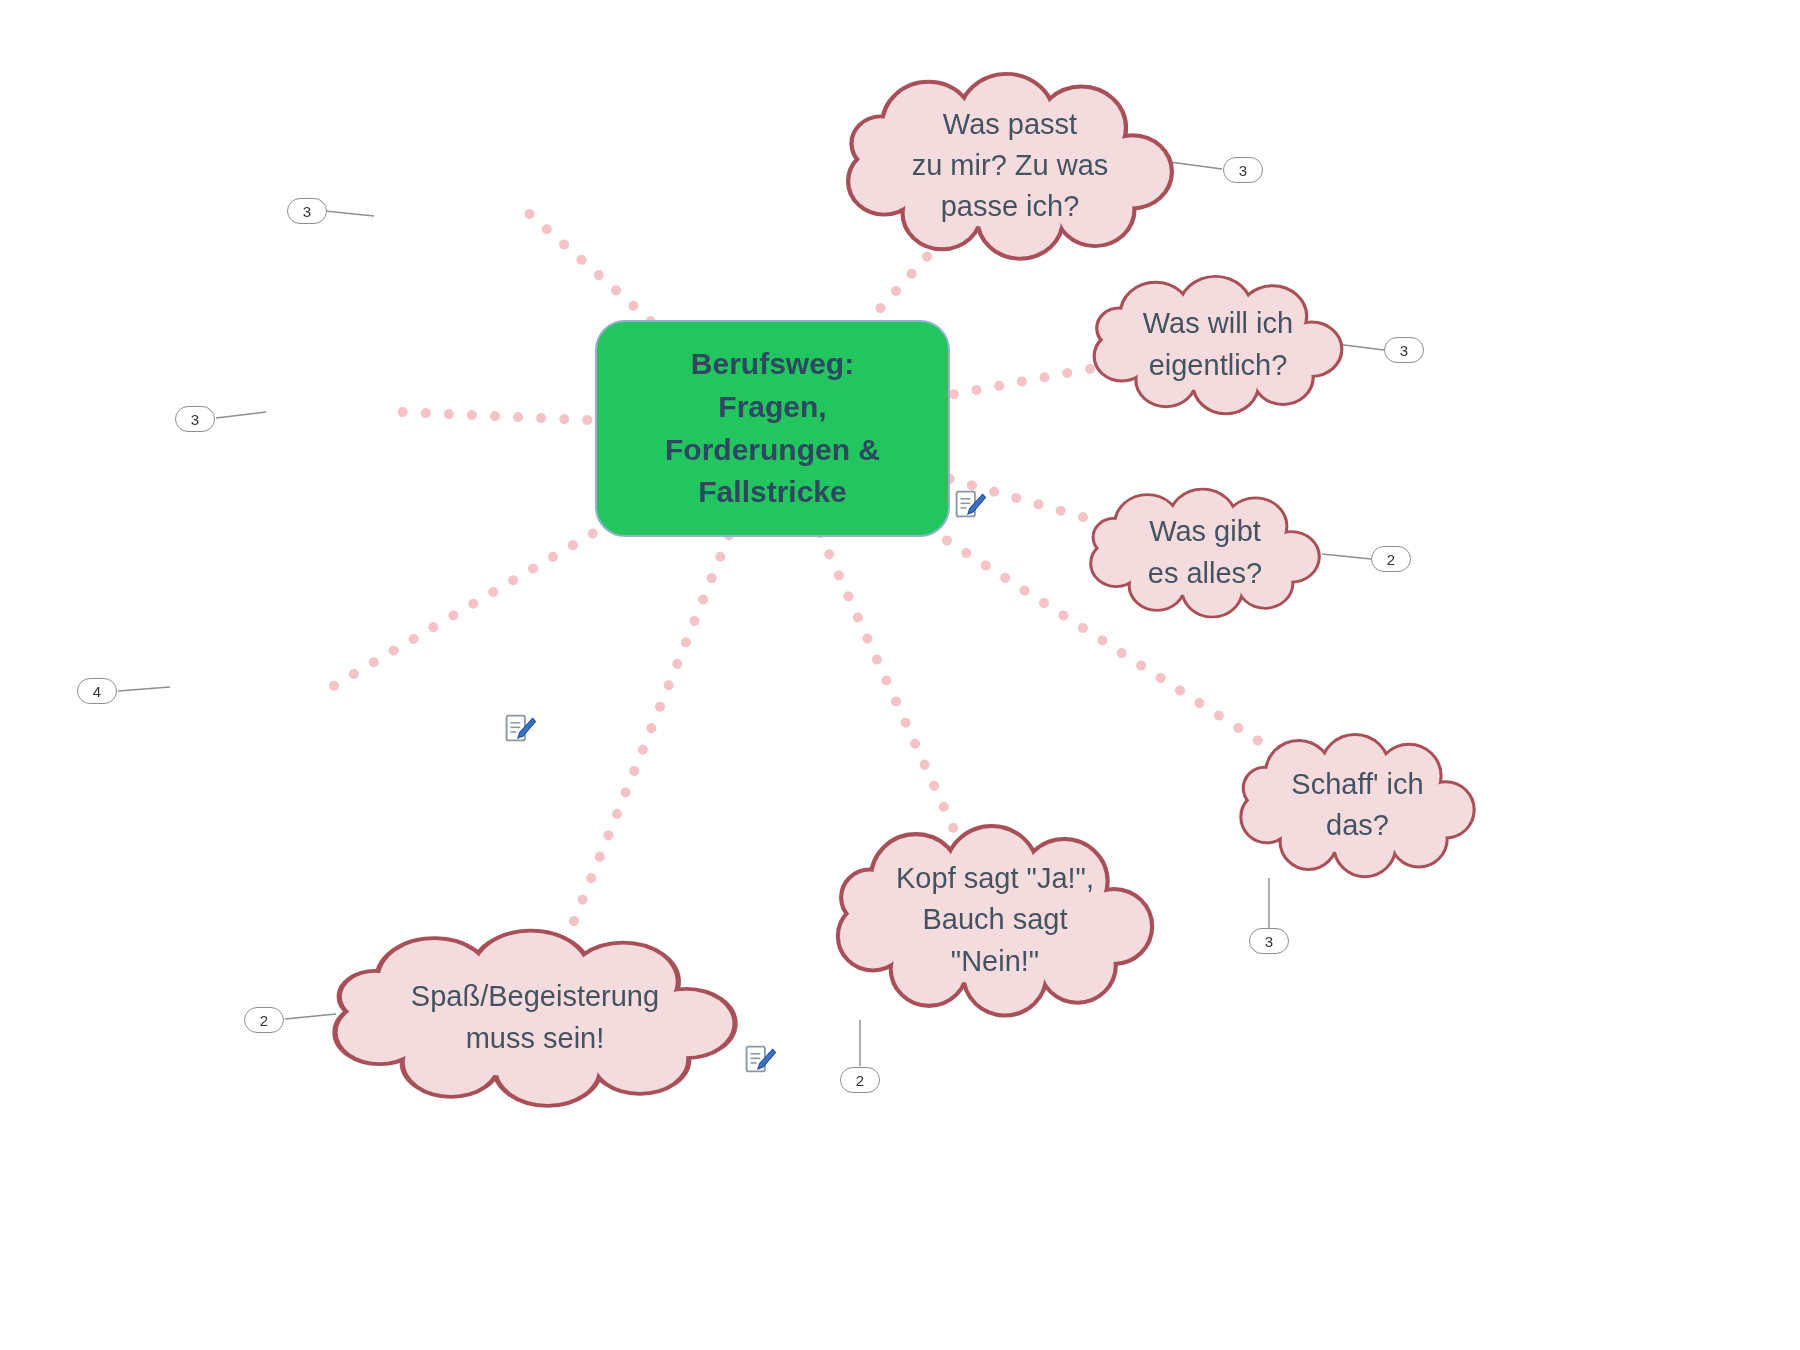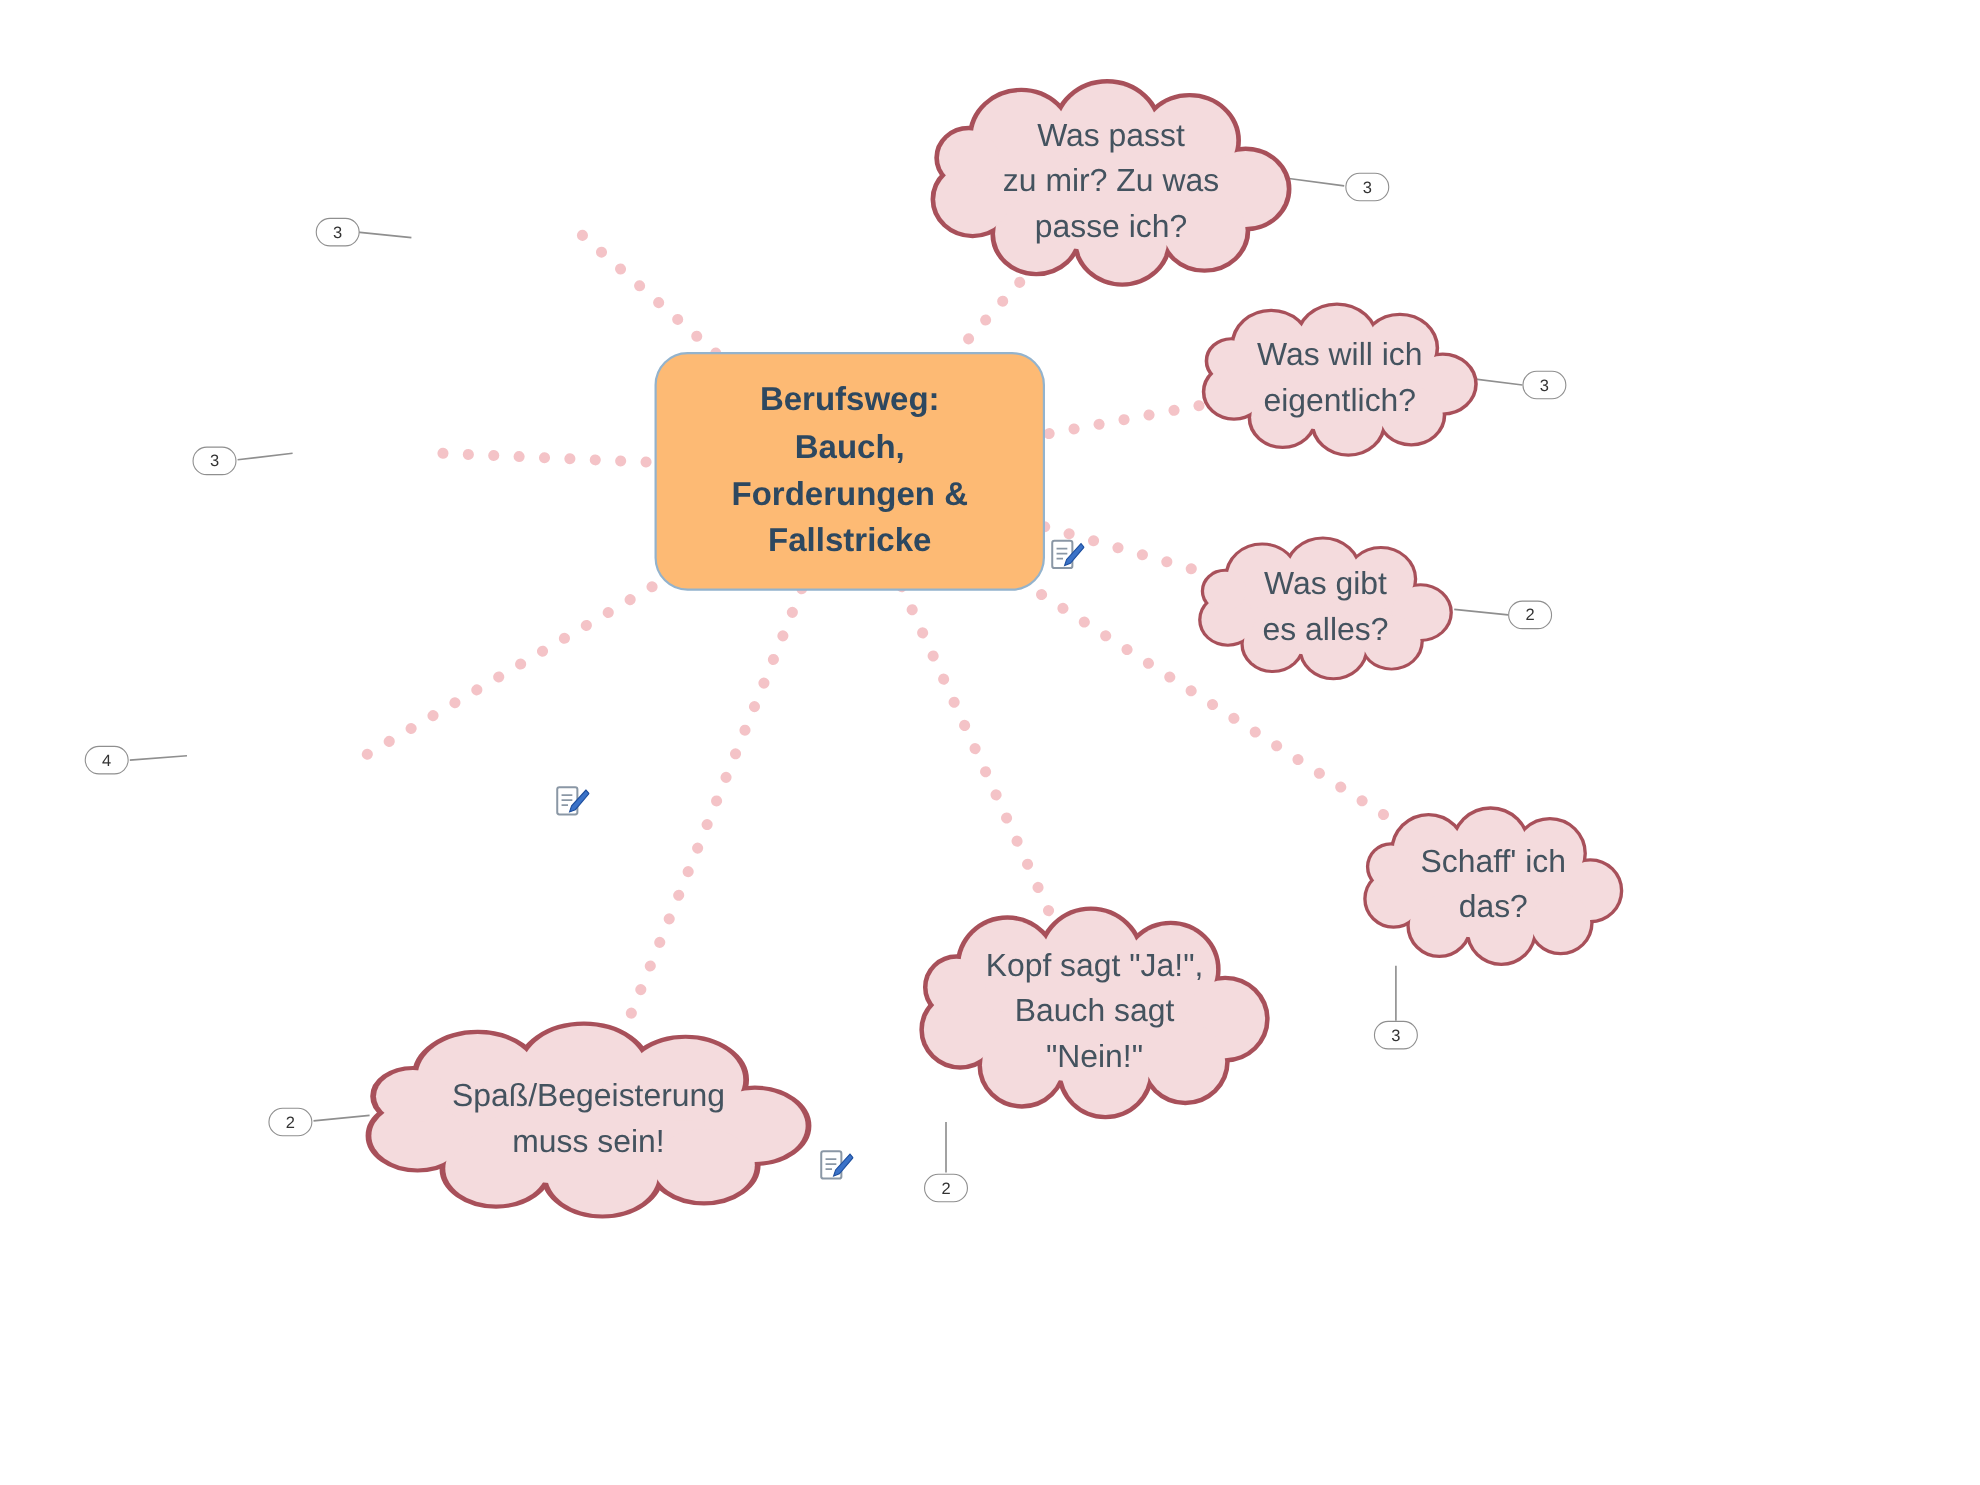--- a/index.html
+++ b/index.html
@@ -3,21 +3,21 @@
 <meta charset="utf-8">
 <style>
   * { box-sizing: border-box; }
   html,body { margin:0; padding:0; background:#ffffff; }
   body { font-family:"Liberation Sans", sans-serif; }
   .canvas { position:relative; width:1800px; height:1350px; background:#ffffff; overflow:hidden; }
   .layer { position:absolute; left:0; top:0; width:1800px; height:1350px; }
 
   .center-node {
     position:absolute; left:595px; top:320px; width:355px; height:217px;
-    background:#fdba74; border:2px solid #93b3cd; border-radius:30px;
+    background:#22c55e; border:2px solid #93b3cd; border-radius:30px;
     display:flex; flex-direction:column; align-items:center; justify-content:center;
     font-size:30px; font-weight:bold; color:#2d4860; line-height:1.42; text-align:center;
   }
 
   .cloud { position:absolute; }
   .cloud .shape { position:absolute; left:0; top:0; width:100%; height:100%; }
   .cloud .label {
     position:absolute; left:0; top:0; right:0; bottom:0;
     display:flex; flex-direction:column; align-items:center; justify-content:center;
     font-size:29px; line-height:1.42; color:#44535f; text-align:left;
@@ -77,21 +77,21 @@
       <line x1="1269" y1="928" x2="1269" y2="878"></line>
       <line x1="860" y1="1066" x2="860" y2="1020"></line>
       <line x1="285" y1="1019" x2="336" y2="1014"></line>
       <line x1="118" y1="691" x2="170" y2="687"></line>
       <line x1="216" y1="418" x2="266" y2="412"></line>
     </g>
   </svg>
 
   <div class="center-node">
     <div>Berufsweg:</div>
-    <div>Bauch,</div>
+    <div>Fragen,</div>
     <div>Forderungen &amp;</div>
     <div>Fallstricke</div>
   </div>
 
 
   <div class="cloud" style="left:840px; top:68px; width:340px; height:195px;">
     <svg class="shape" viewBox="0 0 200 124" preserveAspectRatio="none">
         <use href="#cloudShape"></use>
       </svg>
     <div class="label">

